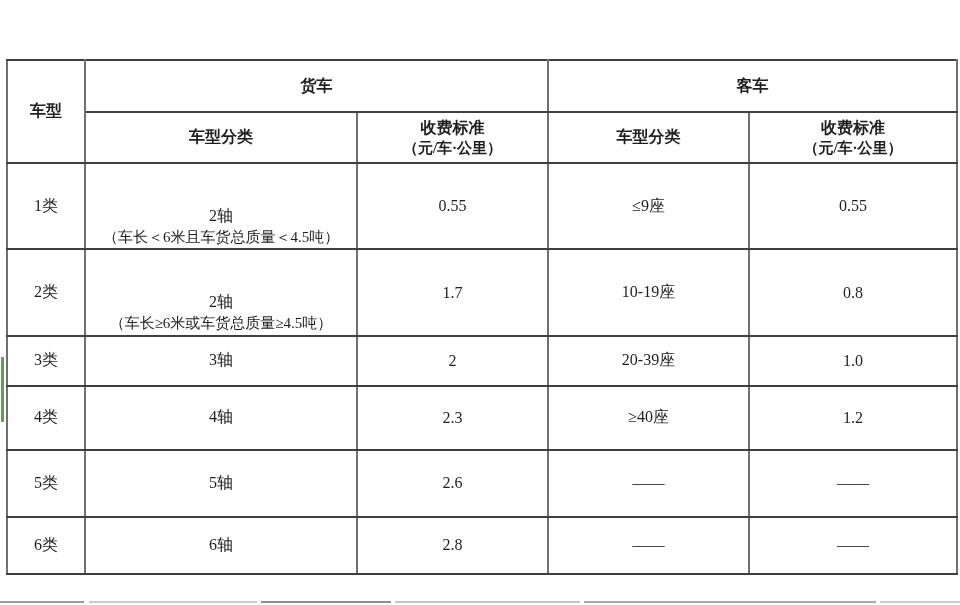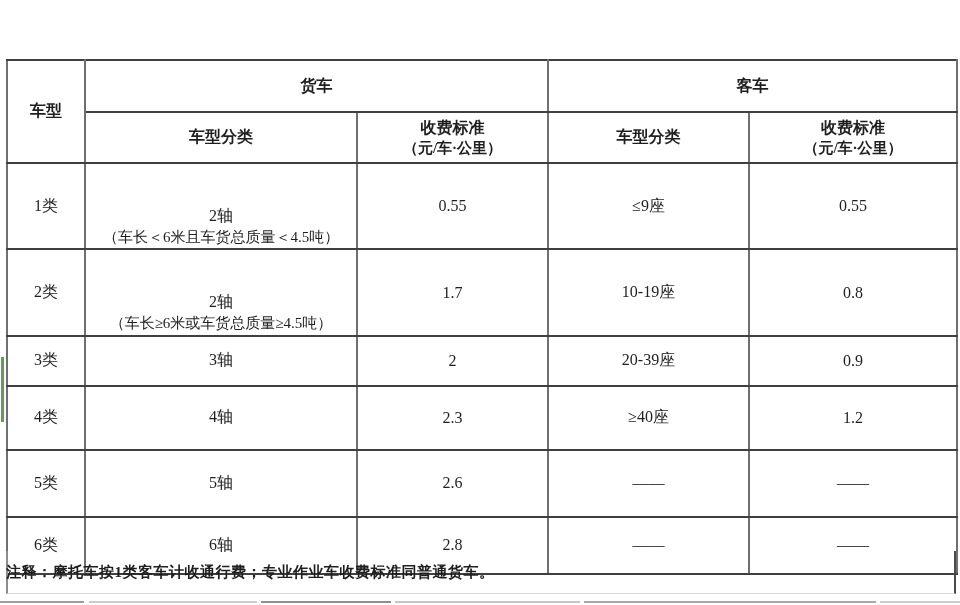--- a/index.html
+++ b/index.html
@@ -113,21 +113,21 @@
       <td class="fee-num">1.7</td>
       <td>10-19座</td>
       <td class="fee-num">0.8</td>
     </tr>
 
     <tr style="height:50px">
       <td>3类</td>
       <td>3轴</td>
       <td class="fee-num">2</td>
       <td>20-39座</td>
-      <td class="fee-num">0.9</td>
+      <td class="fee-num">1.0</td>
     </tr>
 
     <tr style="height:64px">
       <td>4类</td>
       <td>4轴</td>
       <td class="fee-num">2.3</td>
       <td>≥40座</td>
       <td class="fee-num">1.2</td>
     </tr>
 
@@ -142,23 +142,20 @@
     <tr style="height:57px">
       <td>6类</td>
       <td>6轴</td>
       <td class="fee-num">2.8</td>
       <td>——</td>
       <td class="fee-num">——</td>
     </tr>
   </tbody>
     </table>
 
-  <div class="note-band">
-    <div class="note-text">注释：摩托车按1类客车计收通行费；专业作业车收费标准同普通货车。</div>
-  </div>
 
   <div class="green-edge"></div>
 
   <div class="strip s1"></div>
   <div class="strip s2"></div>
   <div class="strip s3"></div>
   <div class="strip s4"></div>
   <div class="strip s5"></div>
   <div class="strip s6"></div>
 

